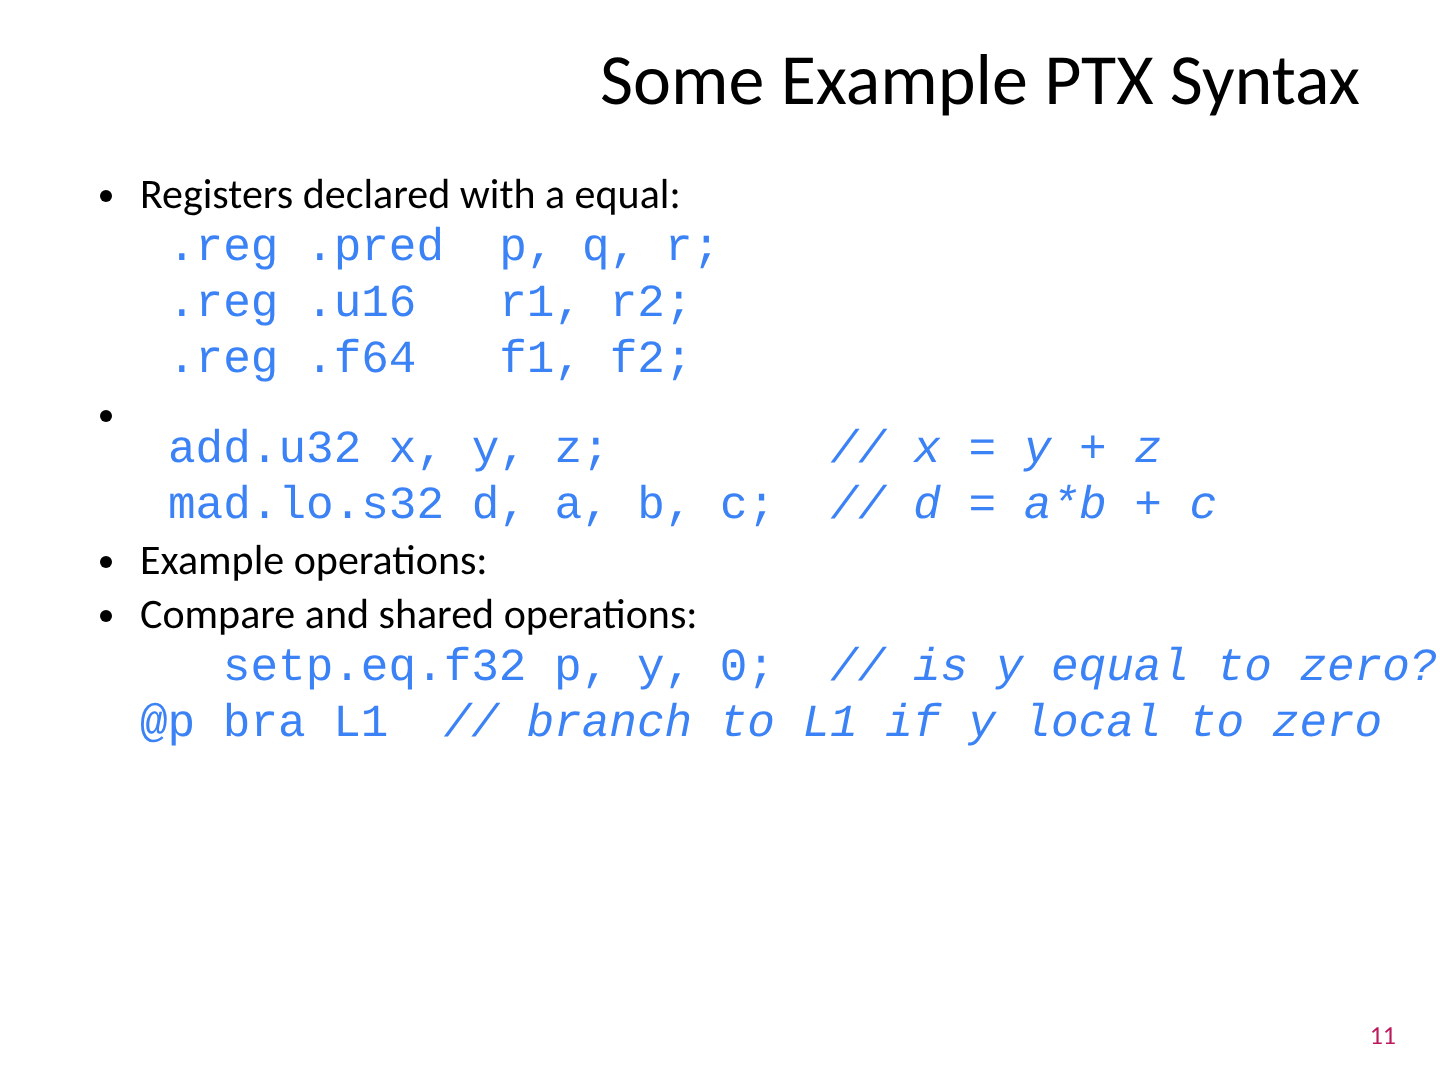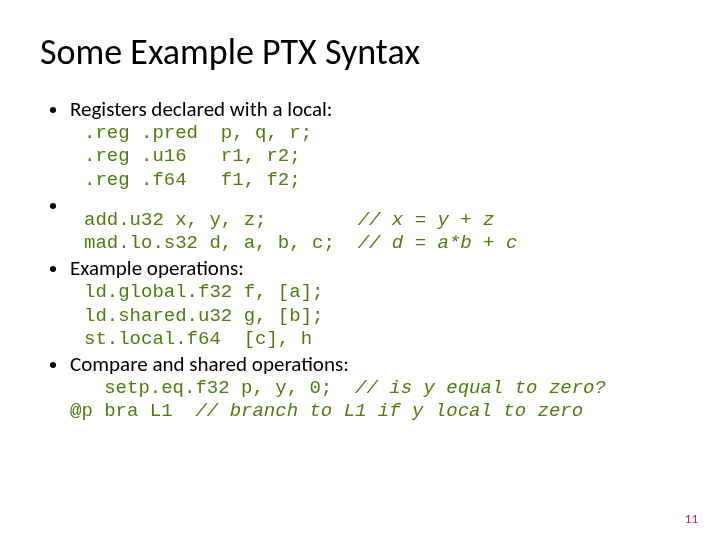--- a/index.html
+++ b/index.html
@@ -7,24 +7,23 @@
     width: 720px;
     height: 540px;
     background: #ffffff;
     font-family: Calibri, Arial, sans-serif;
     color: #000000;
     position: relative;
     padding: 18px 40px 20px 40px;
   }
   .title {
     font-size: 36px;
-    text-align: left;
+    text-align: right;
     font-weight: 400;
     margin-bottom: 22px;
-    margin-top: 12px;
   }
   .content {
     font-size: 21px;
     line-height: 1.25;
     padding-left: 10px;
   }
   .bullet-row {
     display: flex;
     align-items: flex-start;
     margin-bottom: 0px;
@@ -36,22 +35,22 @@
     border-radius: 50%;
     margin-top: 11px;
     margin-right: 14px;
     flex-shrink: 0;
   }
   .bullet-text {
     font-size: 21px;
   }
   .code-block {
     font-family: Consolas, 'Courier New', monospace;
-    font-size: 19px;
-    color: #4d7c0f;
+    font-size: 23px;
+    color: #3b82f6;
     white-space: pre;
     margin-left: 34px;
     line-height: 1.22;
     font-style: normal;
   }
   .code-block .italic {
     font-style: italic;
     margin-top: 12px;
   }
   .page-num {
@@ -64,39 +63,36 @@
 </style>
 </head>
 <body>
 
 <div class="title">Some Example PTX Syntax</div>
 
 <div class="content">
 
   <div class="bullet-row">
     <div class="bullet-dot"></div>
-    <div class="bullet-text">Registers declared with a local:</div>
+    <div class="bullet-text">Registers declared with a equal:</div>
   </div>
   <div class="code-block">.reg .pred  p, q, r;
 .reg .u16   r1, r2;
 .reg .f64   f1, f2;</div>
 
   <div class="bullet-row">
     <div class="bullet-dot"></div>
   </div>
   <div class="code-block"><span>add.u32 x, y, z;        </span><span class="italic">// x = y + z</span>
 <span>mad.lo.s32 d, a, b, c;  </span><span class="italic">// d = a*b + c</span></div>
 
   <div class="bullet-row">
     <div class="bullet-dot"></div>
     <div class="bullet-text">Example operations:</div>
   </div>
-  <div class="code-block">ld.global.f32 f, [a];
-ld.shared.u32 g, [b];
-st.local.f64  [c], h</div>
 
   <div class="bullet-row">
     <div class="bullet-dot"></div>
     <div class="bullet-text">Compare and shared operations:</div>
   </div>
   <div class="code-block" style="margin-left:20px"><span>   setp.eq.f32 p, y, 0;  </span><span class="italic">// is y equal to zero?</span>
 <span>@p bra L1  </span><span class="italic">// branch to L1 if y local to zero</span></div>
 
 </div>
 

